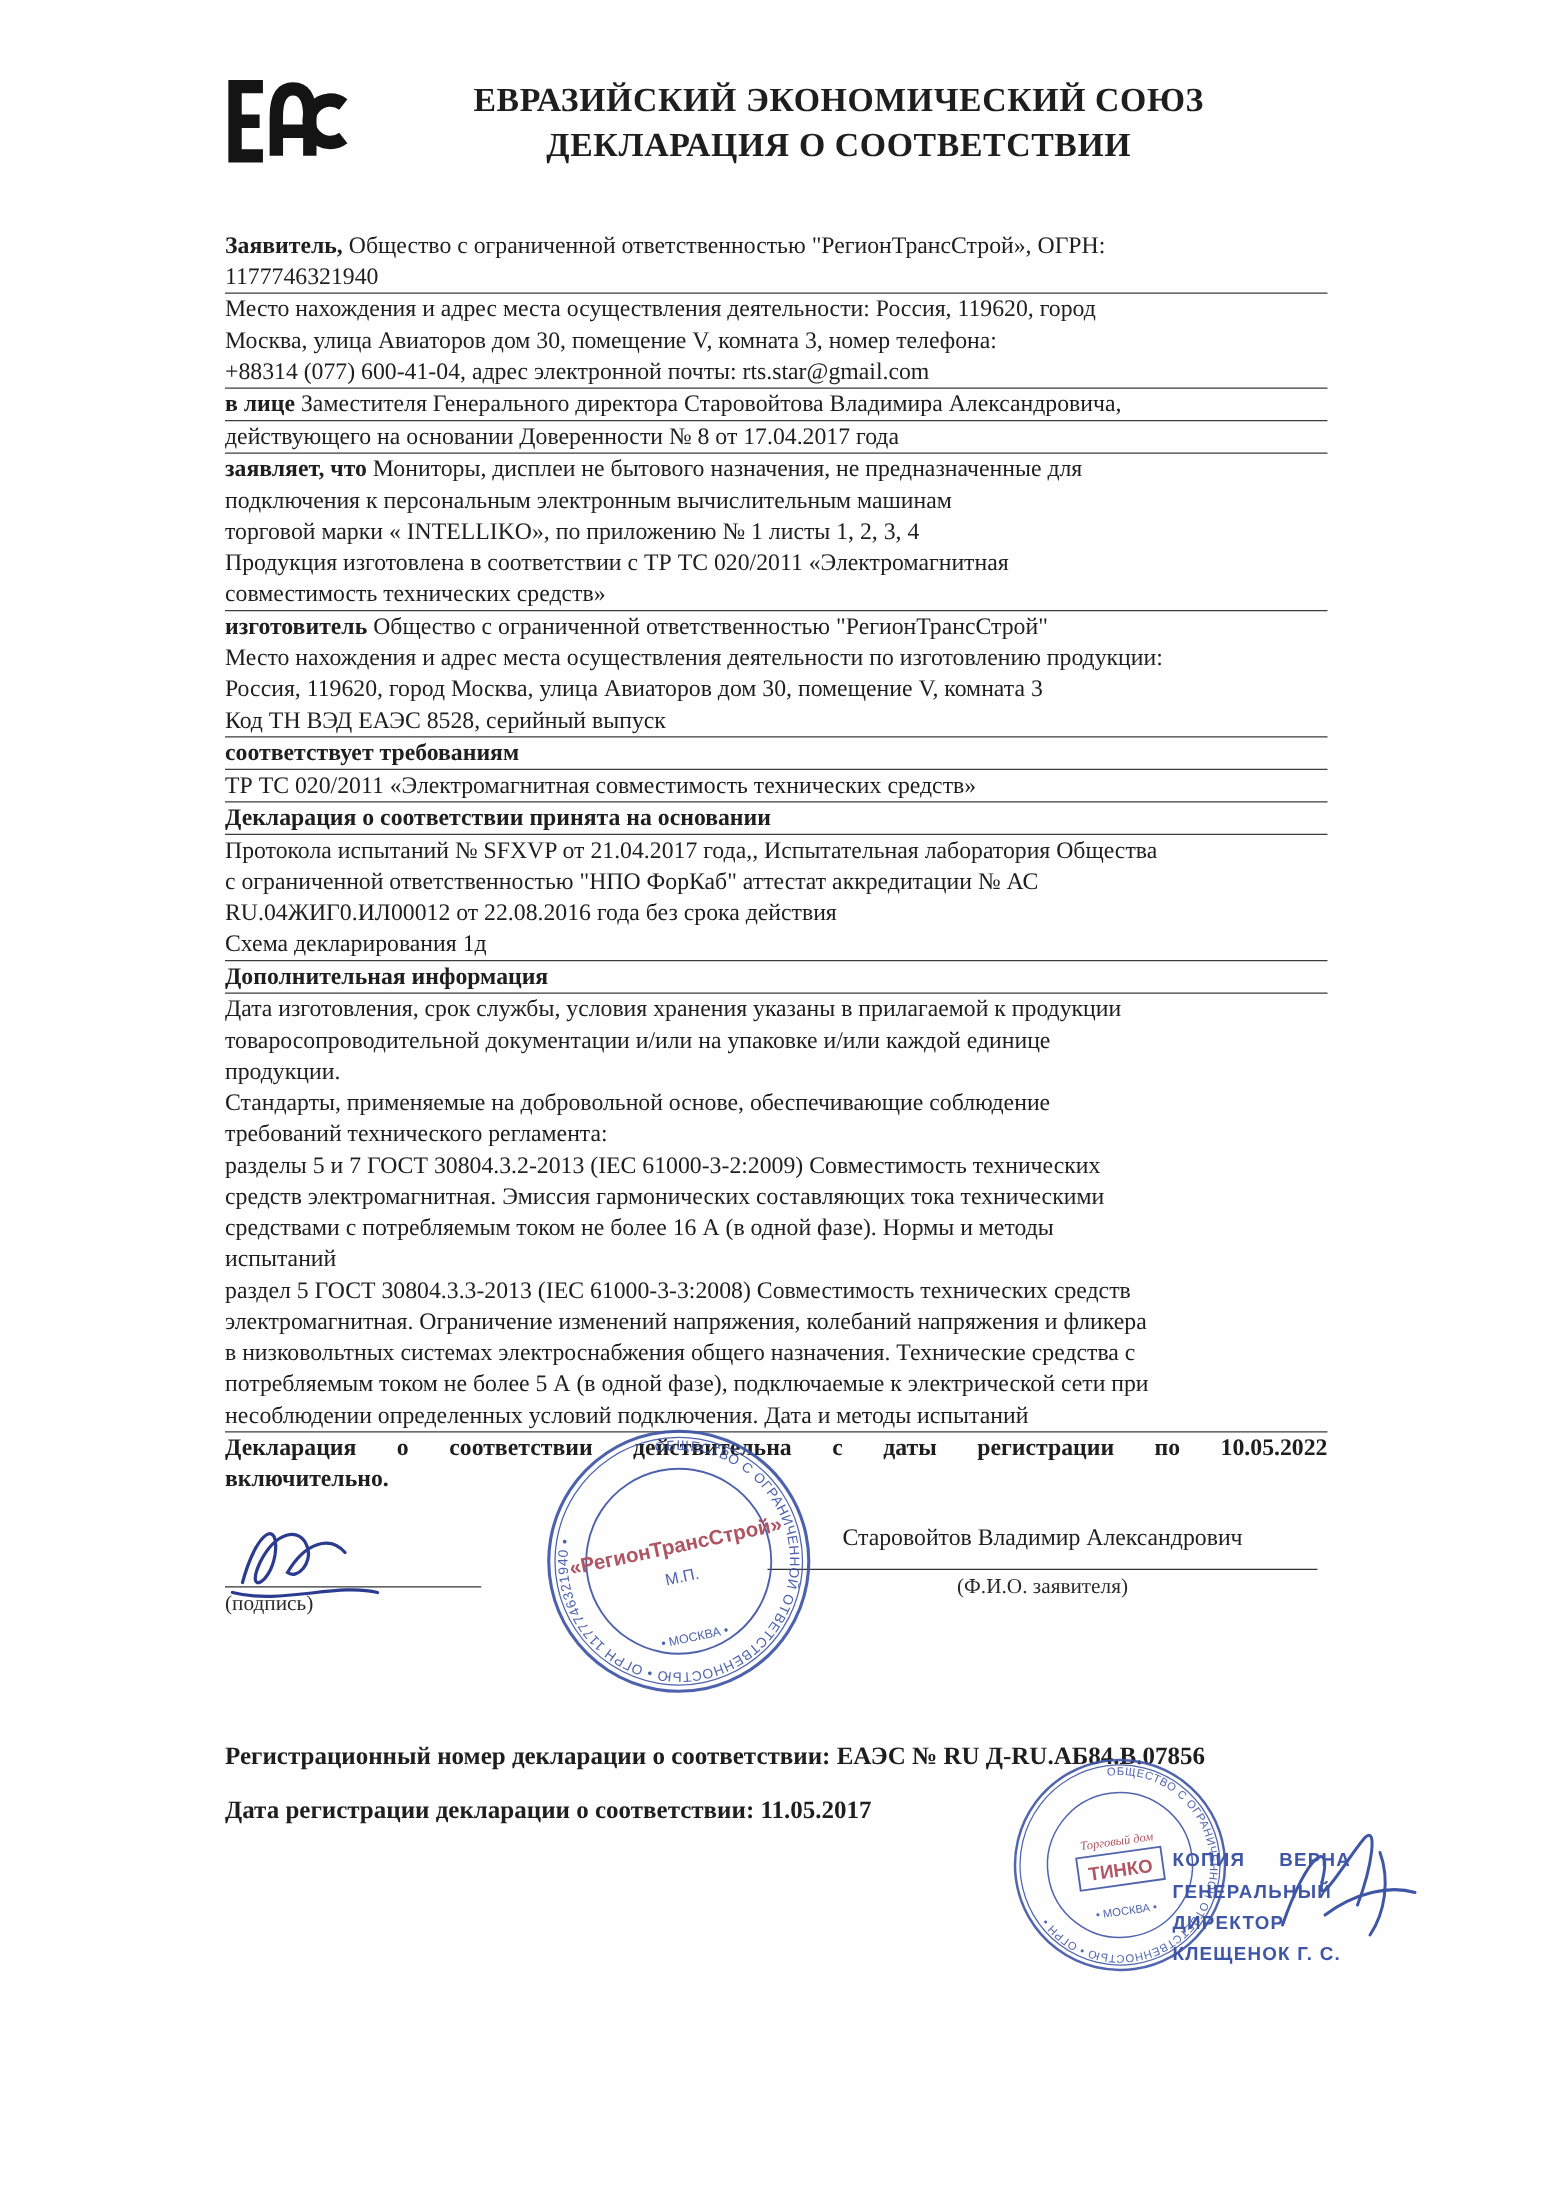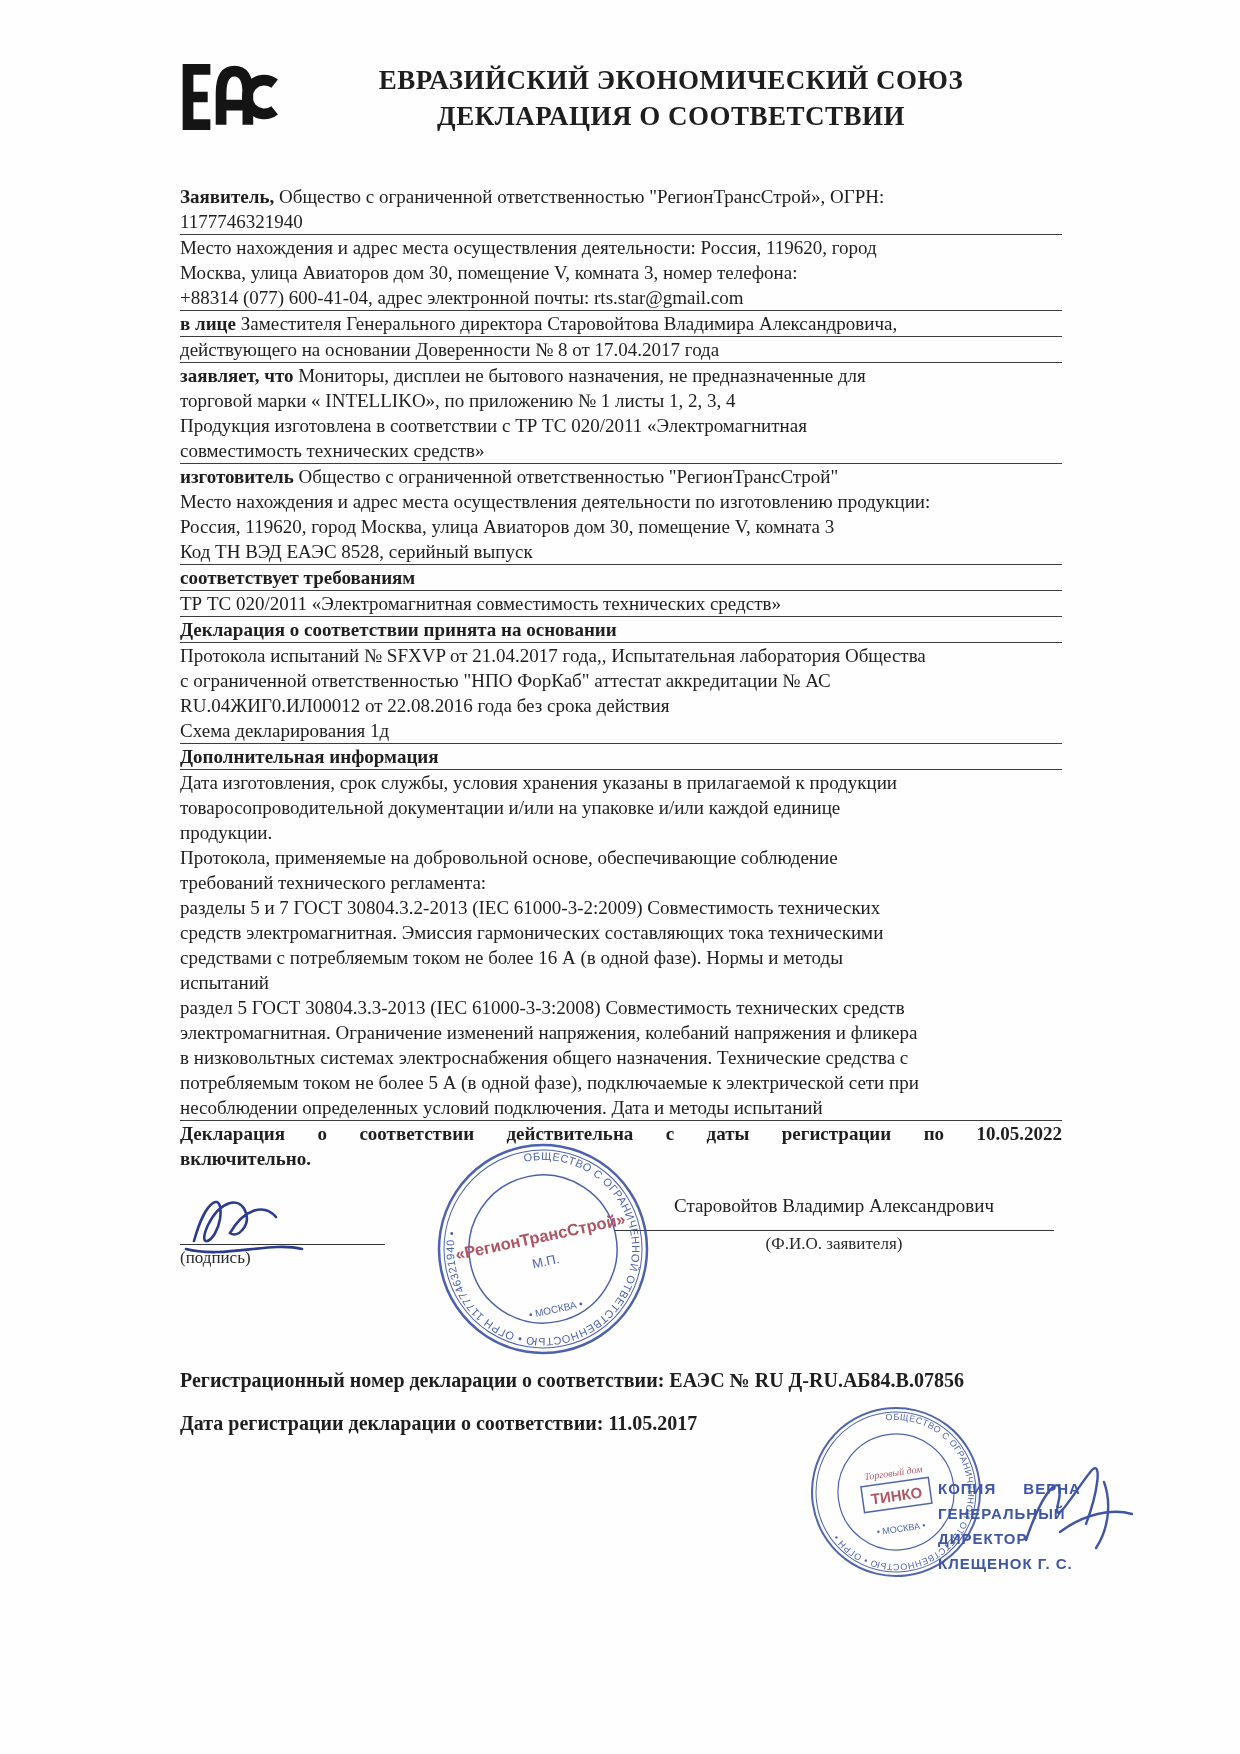--- a/index.html
+++ b/index.html
@@ -81,39 +81,40 @@
 
     <div class="body-lines">
         <div class="line"><span class="b">Заявитель,</span><span> Общество с ограниченной ответственностью "РегионТрансСтрой», ОГРН:</span></div>
         <div class="line u"><span>1177746321940</span></div>
         <div class="line"><span>Место нахождения и адрес места осуществления деятельности: Россия, 119620, город</span></div>
         <div class="line"><span>Москва, улица Авиаторов дом 30, помещение V, комната 3, номер телефона:</span></div>
         <div class="line u"><span>+88314 (077) 600-41-04, адрес электронной почты: rts.star@gmail.com</span></div>
         <div class="line u"><span class="b">в лице</span><span> Заместителя Генерального директора Старовойтова Владимира Александровича,</span></div>
         <div class="line u"><span>действующего на основании Доверенности № 8 от 17.04.2017 года</span></div>
         <div class="line"><span class="b">заявляет, что</span><span> Мониторы, дисплеи не бытового назначения, не предназначенные для</span></div>
+        <div class="line"><span>подключения к персональным электронным вычислительным машинам</span></div>
         <div class="line"><span>торговой марки « INTELLIKO», по приложению № 1 листы 1, 2, 3, 4</span></div>
         <div class="line"><span>Продукция изготовлена в соответствии с ТР ТС 020/2011 «Электромагнитная</span></div>
         <div class="line u"><span>совместимость технических средств»</span></div>
         <div class="line"><span class="b">изготовитель</span><span>  Общество с ограниченной ответственностью "РегионТрансСтрой"</span></div>
         <div class="line"><span>Место нахождения и адрес места осуществления деятельности по изготовлению продукции:</span></div>
         <div class="line"><span>Россия, 119620, город Москва, улица Авиаторов дом 30, помещение V, комната 3</span></div>
         <div class="line u"><span>Код ТН ВЭД ЕАЭС 8528, серийный выпуск</span></div>
         <div class="line u"><span class="b">соответствует требованиям</span></div>
         <div class="line u"><span>ТР ТС 020/2011 «Электромагнитная совместимость технических средств»</span></div>
         <div class="line u"><span class="b">Декларация о соответствии принята на основании</span></div>
         <div class="line"><span>Протокола испытаний № SFXVP от 21.04.2017 года,, Испытательная лаборатория Общества</span></div>
         <div class="line"><span>с ограниченной ответственностью "НПО ФорКаб" аттестат аккредитации № АС</span></div>
         <div class="line"><span>RU.04ЖИГ0.ИЛ00012 от 22.08.2016 года без срока действия</span></div>
         <div class="line u"><span>Схема декларирования 1д</span></div>
         <div class="line u"><span class="b">Дополнительная информация</span></div>
         <div class="line"><span>Дата изготовления, срок службы, условия хранения указаны в прилагаемой к продукции</span></div>
         <div class="line"><span>товаросопроводительной документации и/или на упаковке и/или каждой единице</span></div>
         <div class="line"><span>продукции.</span></div>
-        <div class="line"><span>Протокола, применяемые на добровольной основе, обеспечивающие соблюдение</span></div>
+        <div class="line"><span>Стандарты, применяемые на добровольной основе, обеспечивающие соблюдение</span></div>
         <div class="line"><span>требований технического регламента:</span></div>
         <div class="line"><span>разделы 5 и 7 ГОСТ 30804.3.2-2013 (IEC 61000-3-2:2009) Совместимость технических</span></div>
         <div class="line"><span>средств электромагнитная. Эмиссия гармонических составляющих тока техническими</span></div>
         <div class="line"><span>средствами с потребляемым током не более 16 А (в одной фазе). Нормы и методы</span></div>
         <div class="line"><span>испытаний</span></div>
         <div class="line"><span>раздел 5  ГОСТ 30804.3.3-2013 (IEC 61000-3-3:2008) Совместимость технических средств</span></div>
         <div class="line"><span>электромагнитная. Ограничение изменений напряжения, колебаний напряжения и фликера</span></div>
         <div class="line"><span>в низковольтных системах электроснабжения общего назначения. Технические средства с</span></div>
         <div class="line"><span>потребляемым током не более 5 А (в одной фазе), подключаемые к электрической сети при</span></div>
         <div class="line u"><span>несоблюдении определенных условий подключения. Дата и методы испытаний</span></div>

